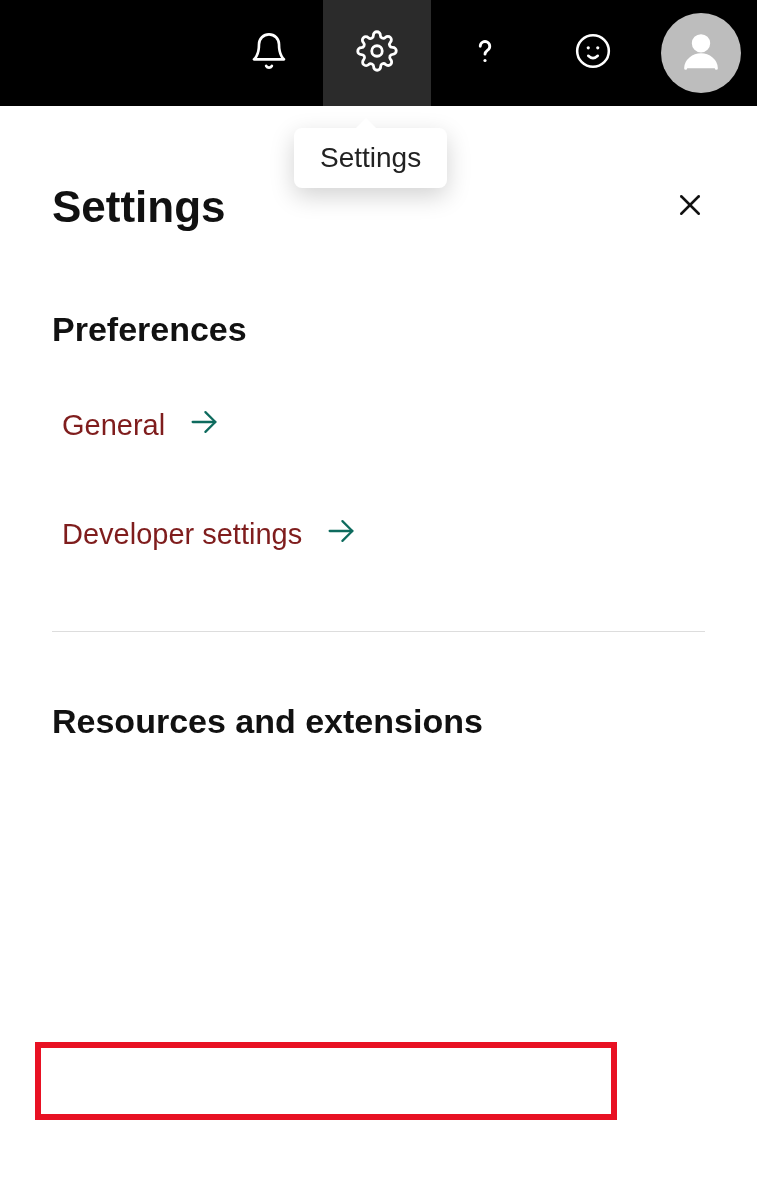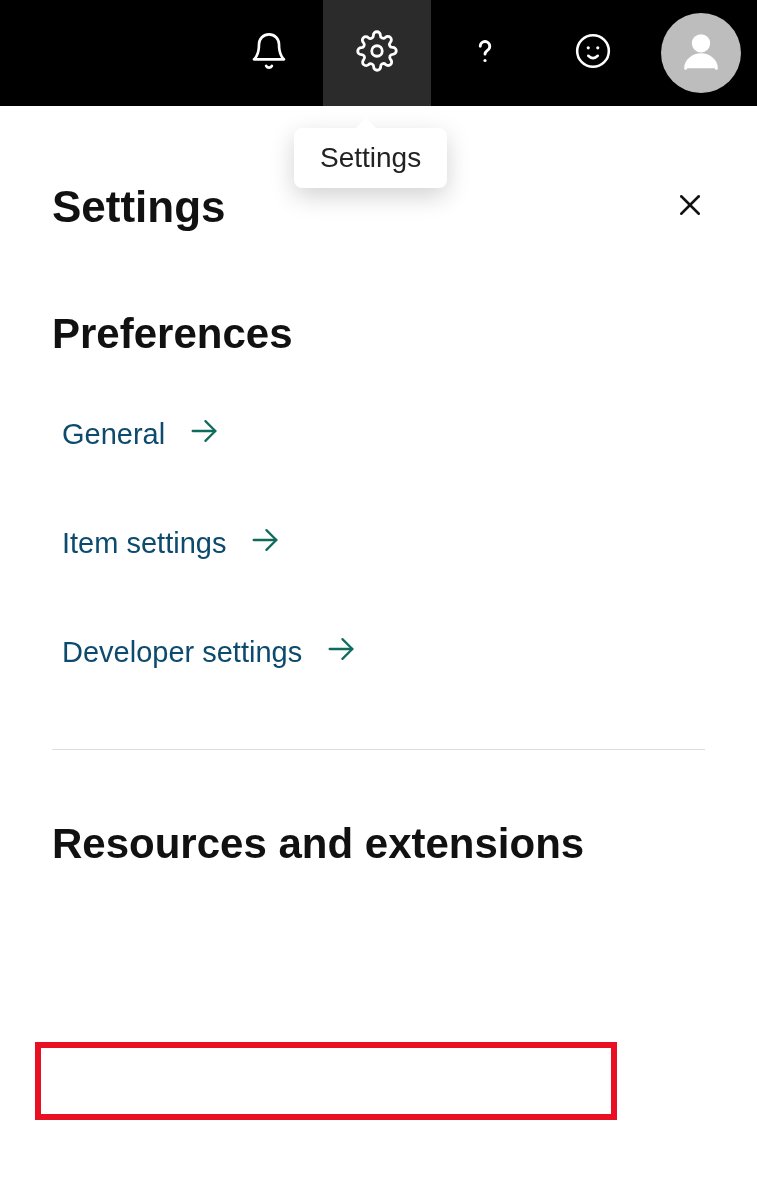--- a/index.html
+++ b/index.html
@@ -12,24 +12,24 @@
     .avatar{width:80px;height:80px;border-radius:50%;background:#bdbdbd;display:flex;align-items:center;justify-content:center;margin-left:14px;}
     .avatar svg{stroke:#fff;fill:#fff;}
     
     .tooltip{position:absolute;left:294px;top:128px;background:#fff;border-radius:8px;padding:14px 26px;font-size:28px;color:#222;box-shadow:0 8px 24px rgba(0,0,0,.18);z-index:5;}
     .tooltip::before{content:"";position:absolute;top:-10px;left:62px;width:0;height:0;border-left:10px solid transparent;border-right:10px solid transparent;border-bottom:10px solid #fff;}
     
     .panel{padding:0 52px;}
     .panel-head{display:flex;justify-content:space-between;align-items:center;margin-top:76px;}
     .panel-title{font-size:44px;font-weight:700;color:#111;}
     .close-x svg{stroke:#111;}
-    .section-title{font-size:42px;font-weight:700;color:#111;margin-top:78px;}
+    .section-title{font-size:34px;font-weight:700;color:#111;margin-top:78px;}
     .section-title.second{margin-top:70px;}
     .link-list{margin-top:50px;}
-    .link-item{display:flex;align-items:center;gap:22px;color:#0c4a6e;font-size:29px;padding:6px 10px;margin-bottom:56px;width:fit-content;cursor:pointer;}
+    .link-item{display:flex;align-items:center;gap:22px;color:#7f1d1d;font-size:29px;padding:6px 10px;margin-bottom:56px;width:fit-content;cursor:pointer;}
     .link-item.last{margin-bottom:0;text-align:center;}
     .link-item svg{stroke:#0e6b5e;}
     .divider{height:1px;background:#ddd;margin-top:14px;width:100%;}
     .hl{position:absolute;border:6px solid #e81123;pointer-events:none;}
   </style>
 </head>
 <body>
 
 <div class="topbar">
   <div class="topbtn">
@@ -95,27 +95,20 @@
 
   <h2 class="section-title">Preferences</h2>
   <div class="link-list">
     <div class="link-item">
       <span>General</span>
       <span><svg width="34" height="34" viewBox="0 0 24 24" fill="none" stroke-width="1.6" stroke-linecap="round" stroke-linejoin="round">
             <line x1="4" y1="12" x2="20" y2="12"></line>
             <polyline points="13 5 20 12 13 19"></polyline>
           </svg></span>
     </div>
-    <div class="link-item">
-      <span>Item settings</span>
-      <span><svg width="34" height="34" viewBox="0 0 24 24" fill="none" stroke-width="1.6" stroke-linecap="round" stroke-linejoin="round">
-            <line x1="4" y1="12" x2="20" y2="12"></line>
-            <polyline points="13 5 20 12 13 19"></polyline>
-          </svg></span>
-    </div>
     <div class="link-item last">
       <span>Developer settings</span>
       <span><svg width="34" height="34" viewBox="0 0 24 24" fill="none" stroke-width="1.6" stroke-linecap="round" stroke-linejoin="round">
             <line x1="4" y1="12" x2="20" y2="12"></line>
             <polyline points="13 5 20 12 13 19"></polyline>
           </svg></span>
     </div>
   </div>
 
   <div class="divider" style="margin-top:70px;"></div>

